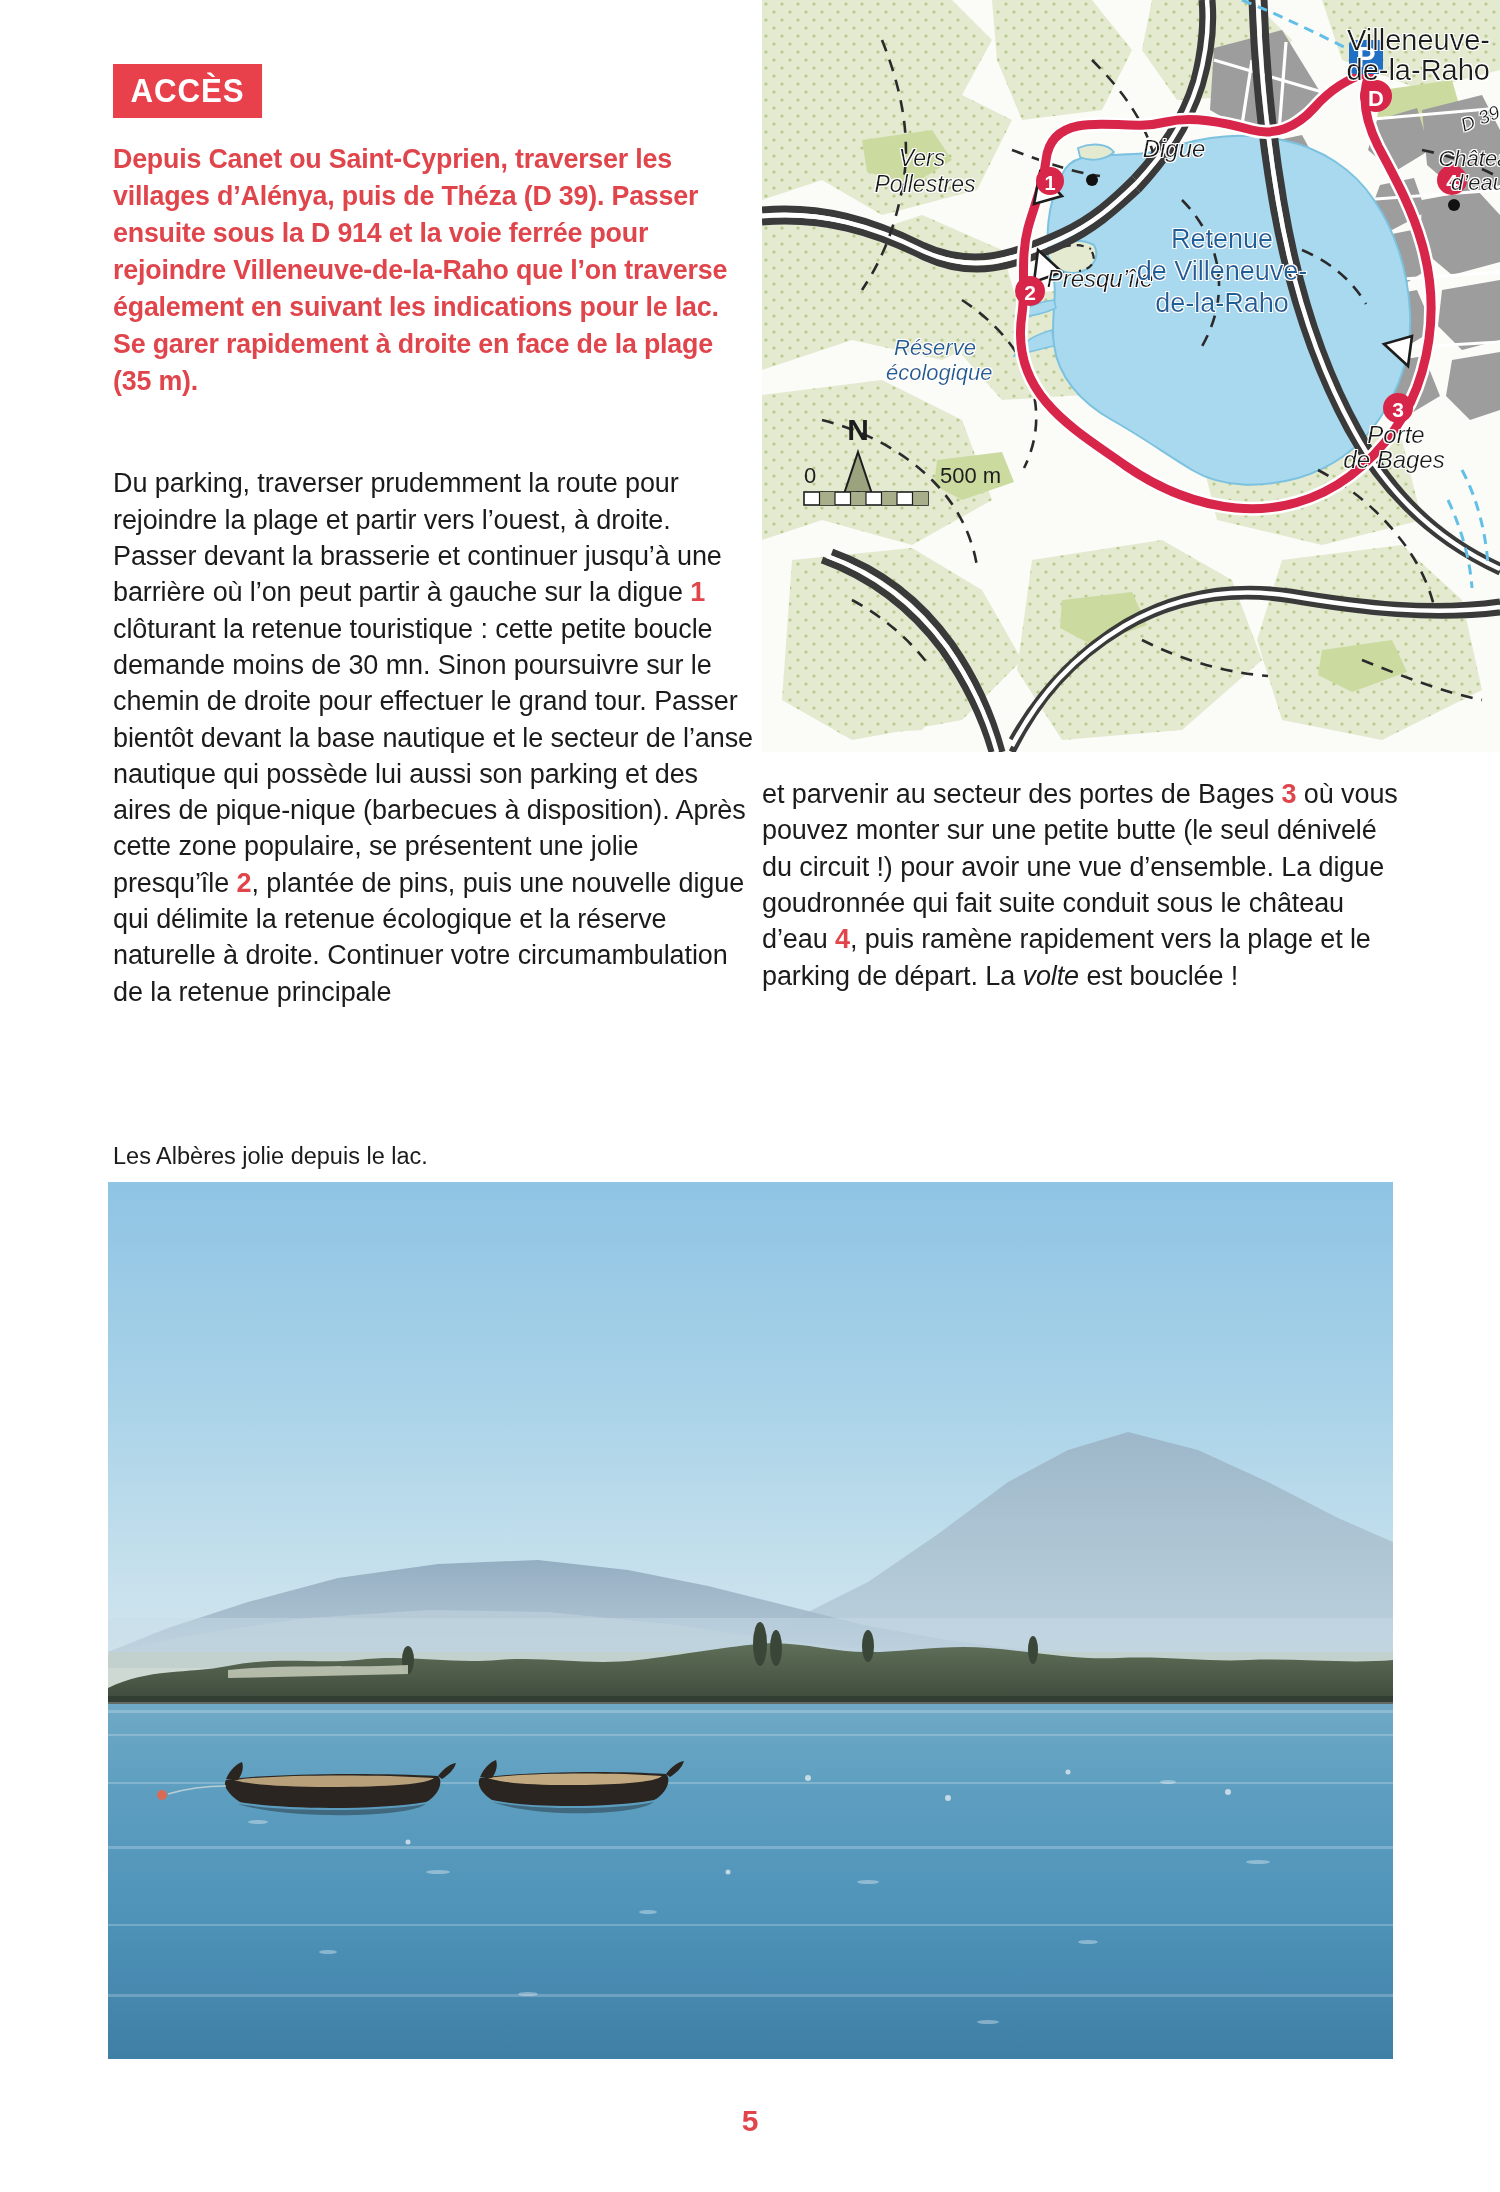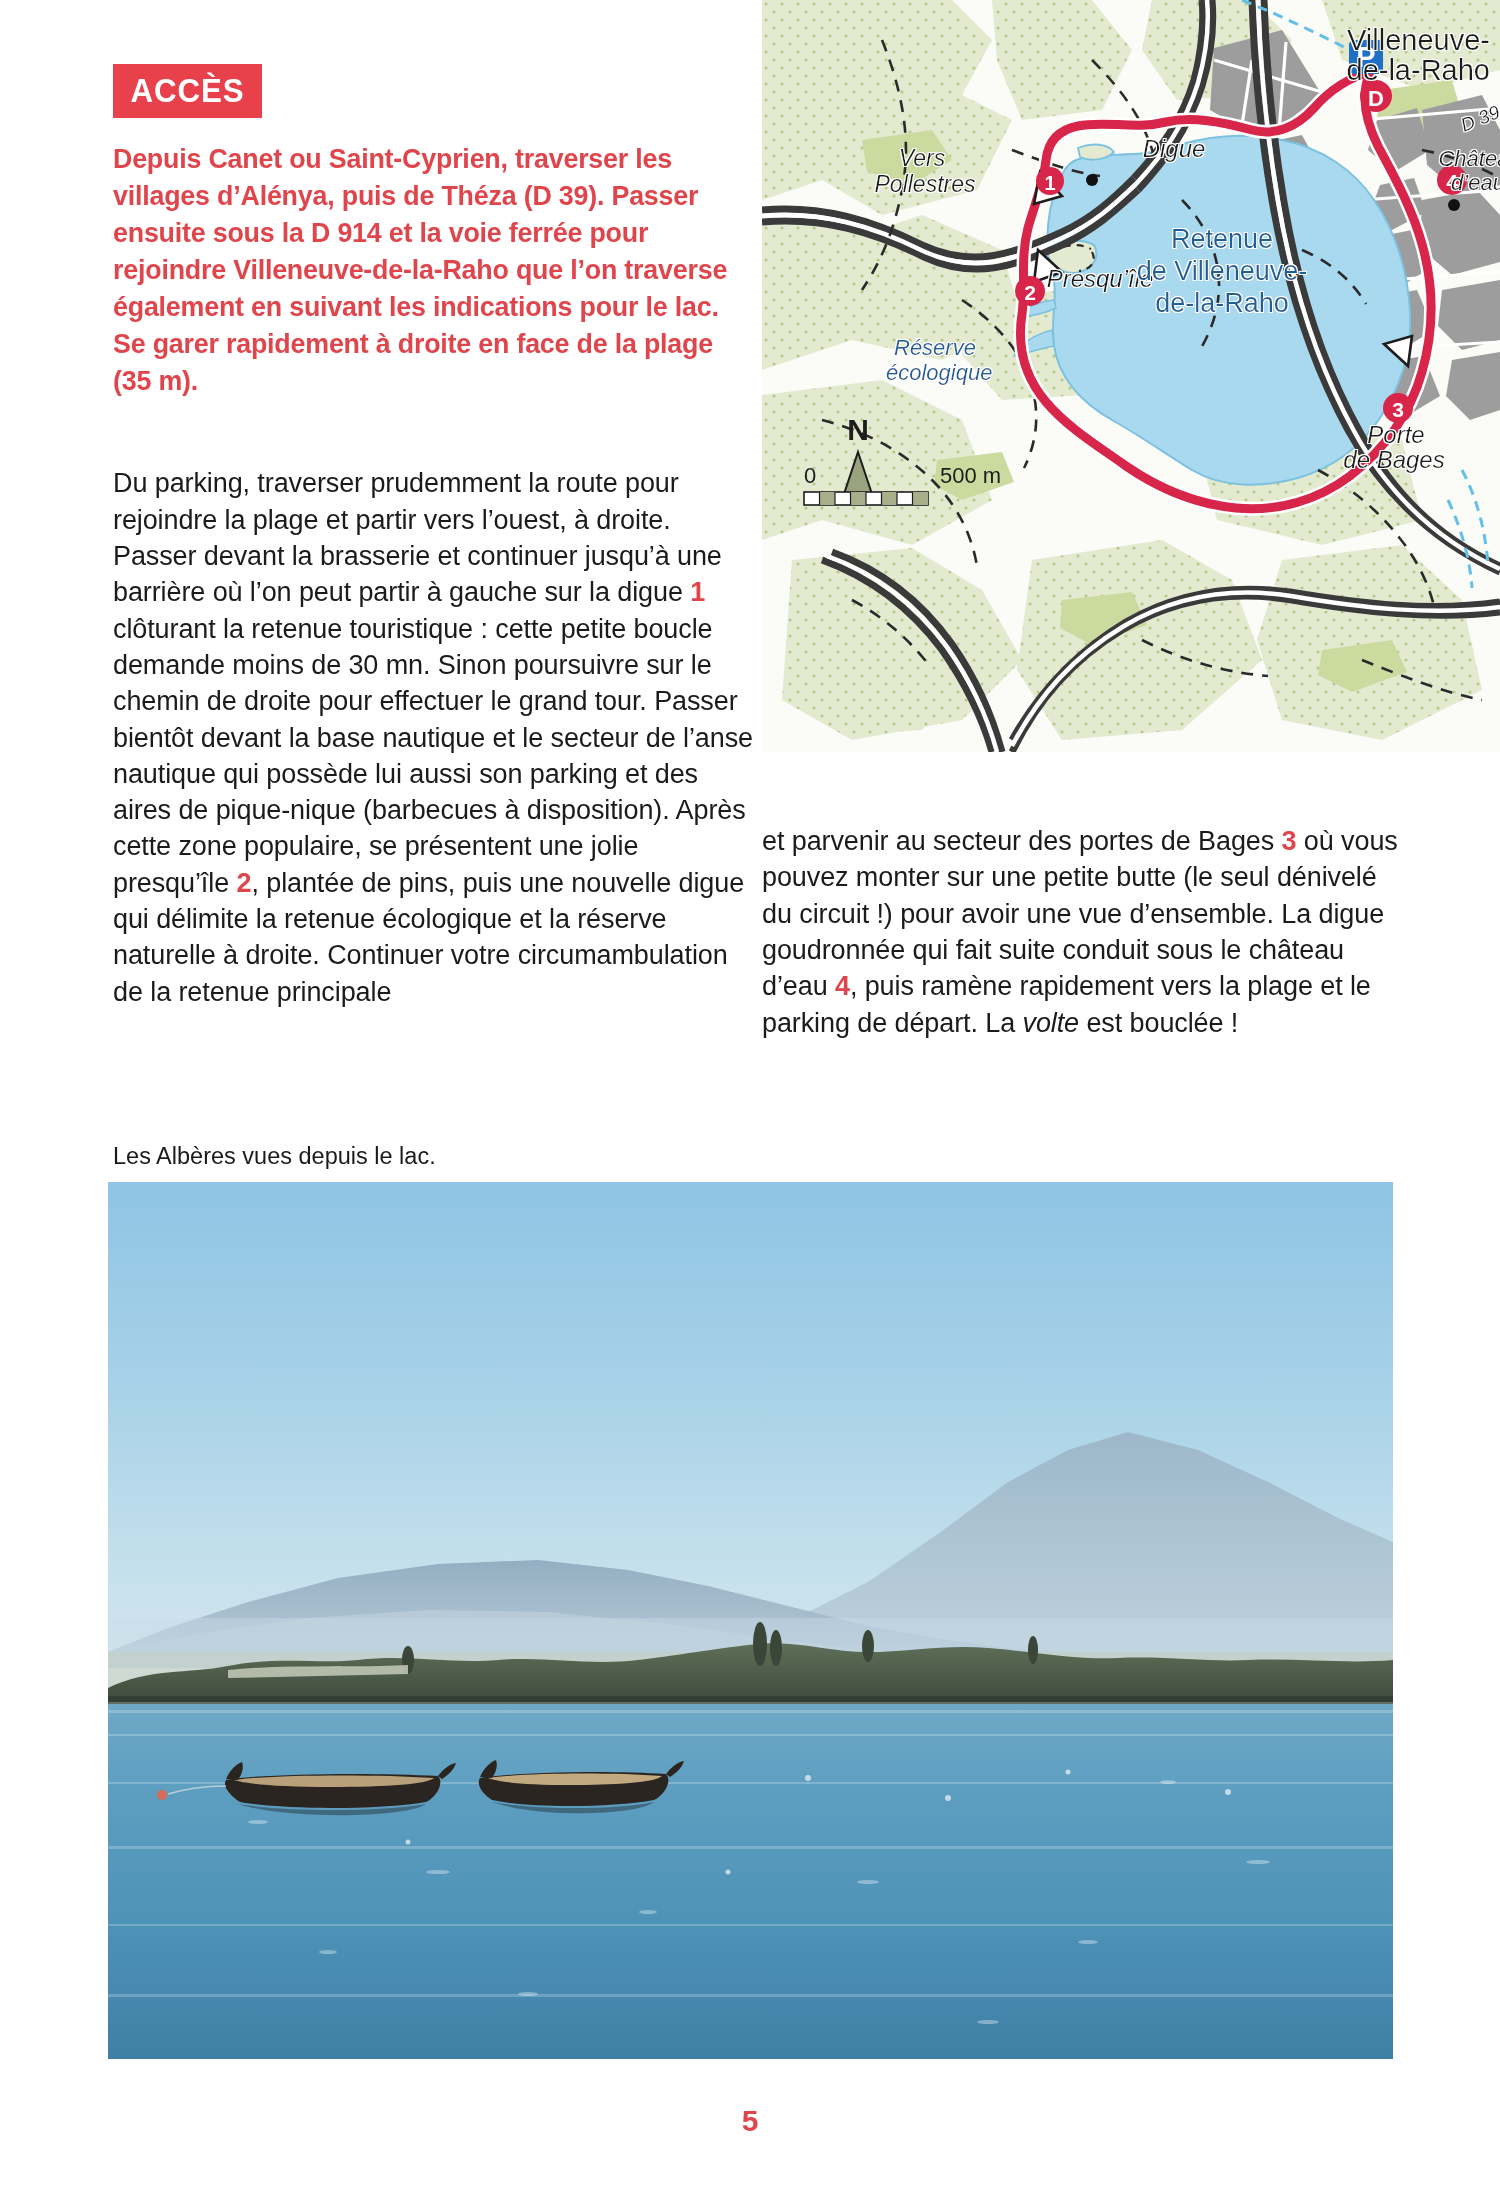--- a/index.html
+++ b/index.html
@@ -49,21 +49,21 @@
     letter-spacing:-0.1px;
   }
   .marker{
     color:#e0454c;
     font-weight:bold;
   }
   .ital{font-style:italic;}
 
   
   .right-col{
-    position:absolute;left:762px;top:823px;width:640px;
+    position:absolute;left:762px;top:776px;width:640px;
     color:#1b1b1b;
     font-size:27px;
     line-height:1.345;
     letter-spacing:-0.1px;
   }
 
   
   .map-wrap{
     position:absolute;left:762px;top:0px;width:738px;height:752px;
     overflow:hidden;
@@ -370,21 +370,21 @@
               <line x1="62" y1="0" x2="62" y2="13"></line>
             <line x1="77.5" y1="0" x2="77.5" y2="13"></line>
               <line x1="93" y1="0" x2="93" y2="13"></line>
             <line x1="108.5" y1="0" x2="108.5" y2="13"></line>
           </g>
         </g>
       </g>
     </svg>
   </div>
 
-  <div class="caption">Les Albères vues depuis le lac.</div>
+  <div class="caption">Les Albères jolie depuis le lac.</div>
 
   <div class="photo">
     <svg width="1285" height="877" viewBox="0 0 1285 877" xmlns="http://www.w3.org/2000/svg">
       <defs>
         <linearGradient id="sky" x1="0" y1="0" x2="0" y2="1">
           <stop offset="0%" stop-color="#8fc4e4"></stop>
           <stop offset="45%" stop-color="#a8d2e8"></stop>
           <stop offset="80%" stop-color="#c3dfec"></stop>
           <stop offset="100%" stop-color="#d2e5ee"></stop>
         </linearGradient>

